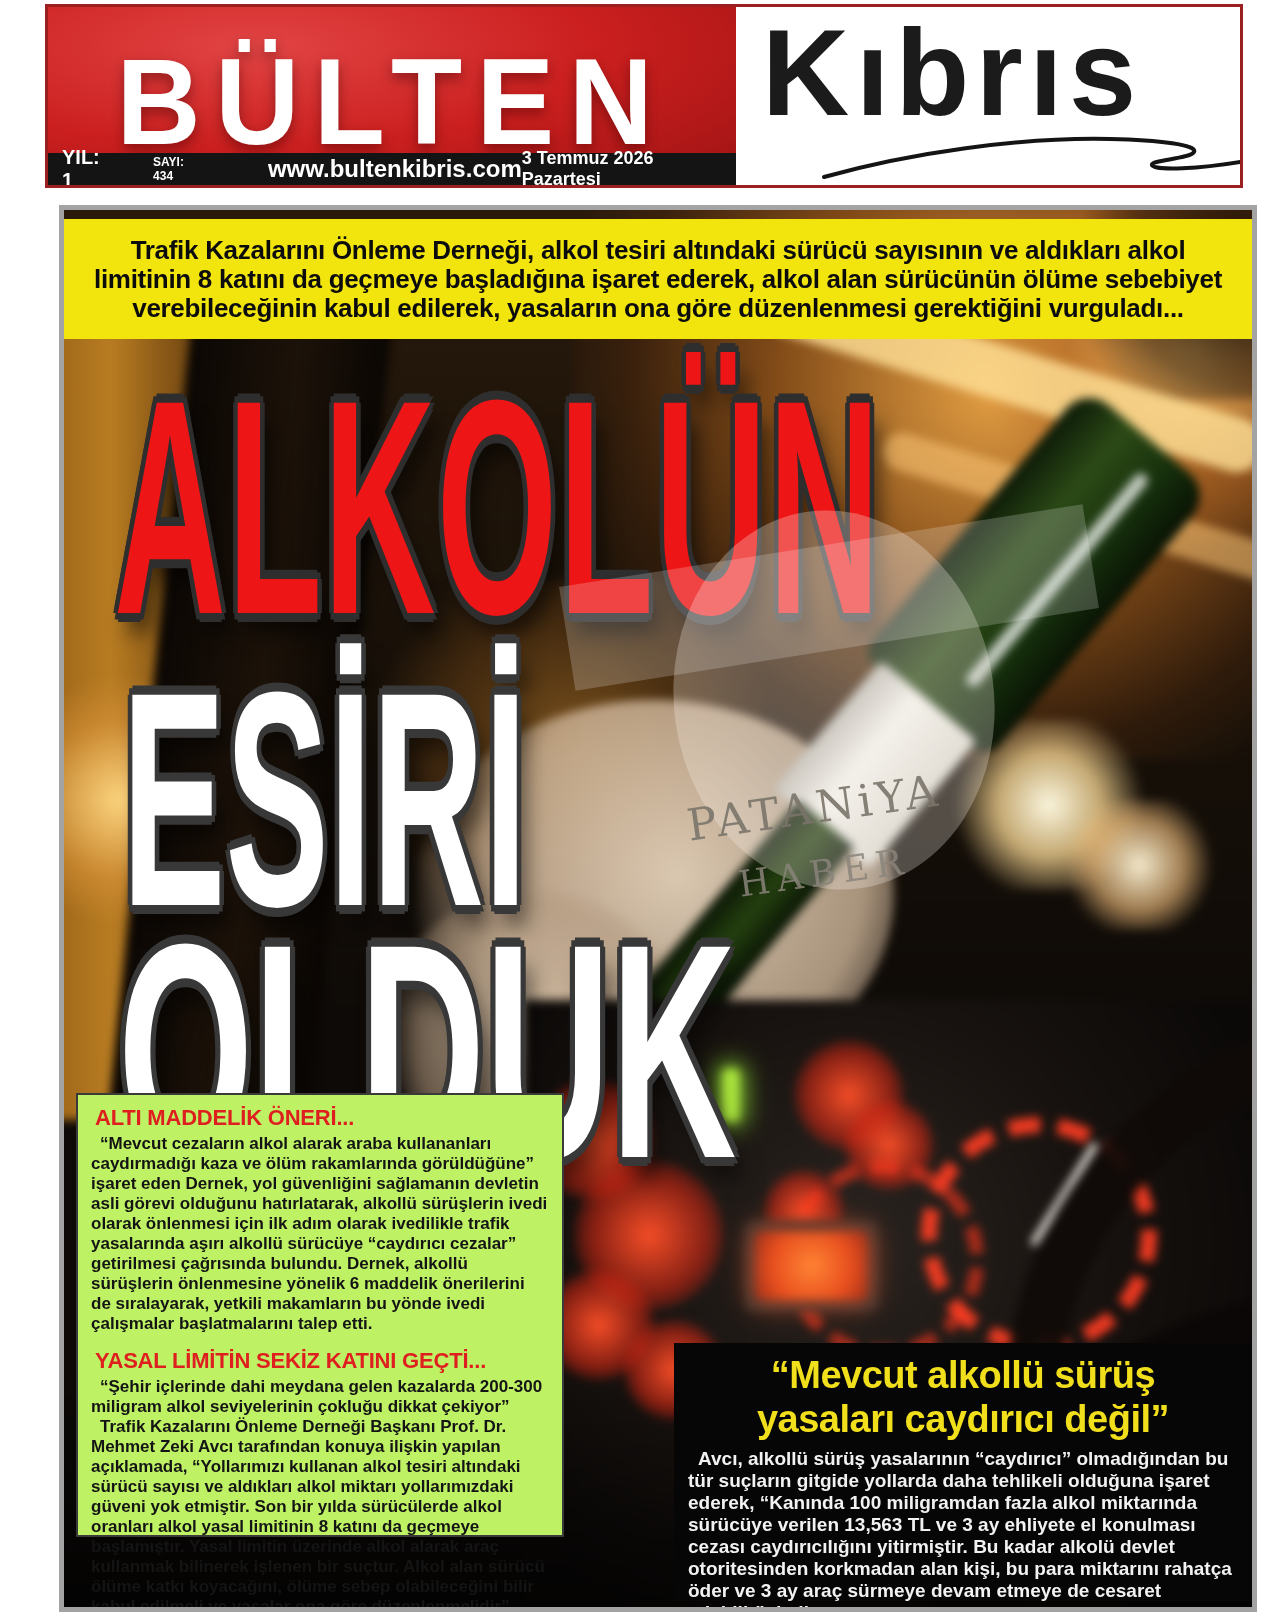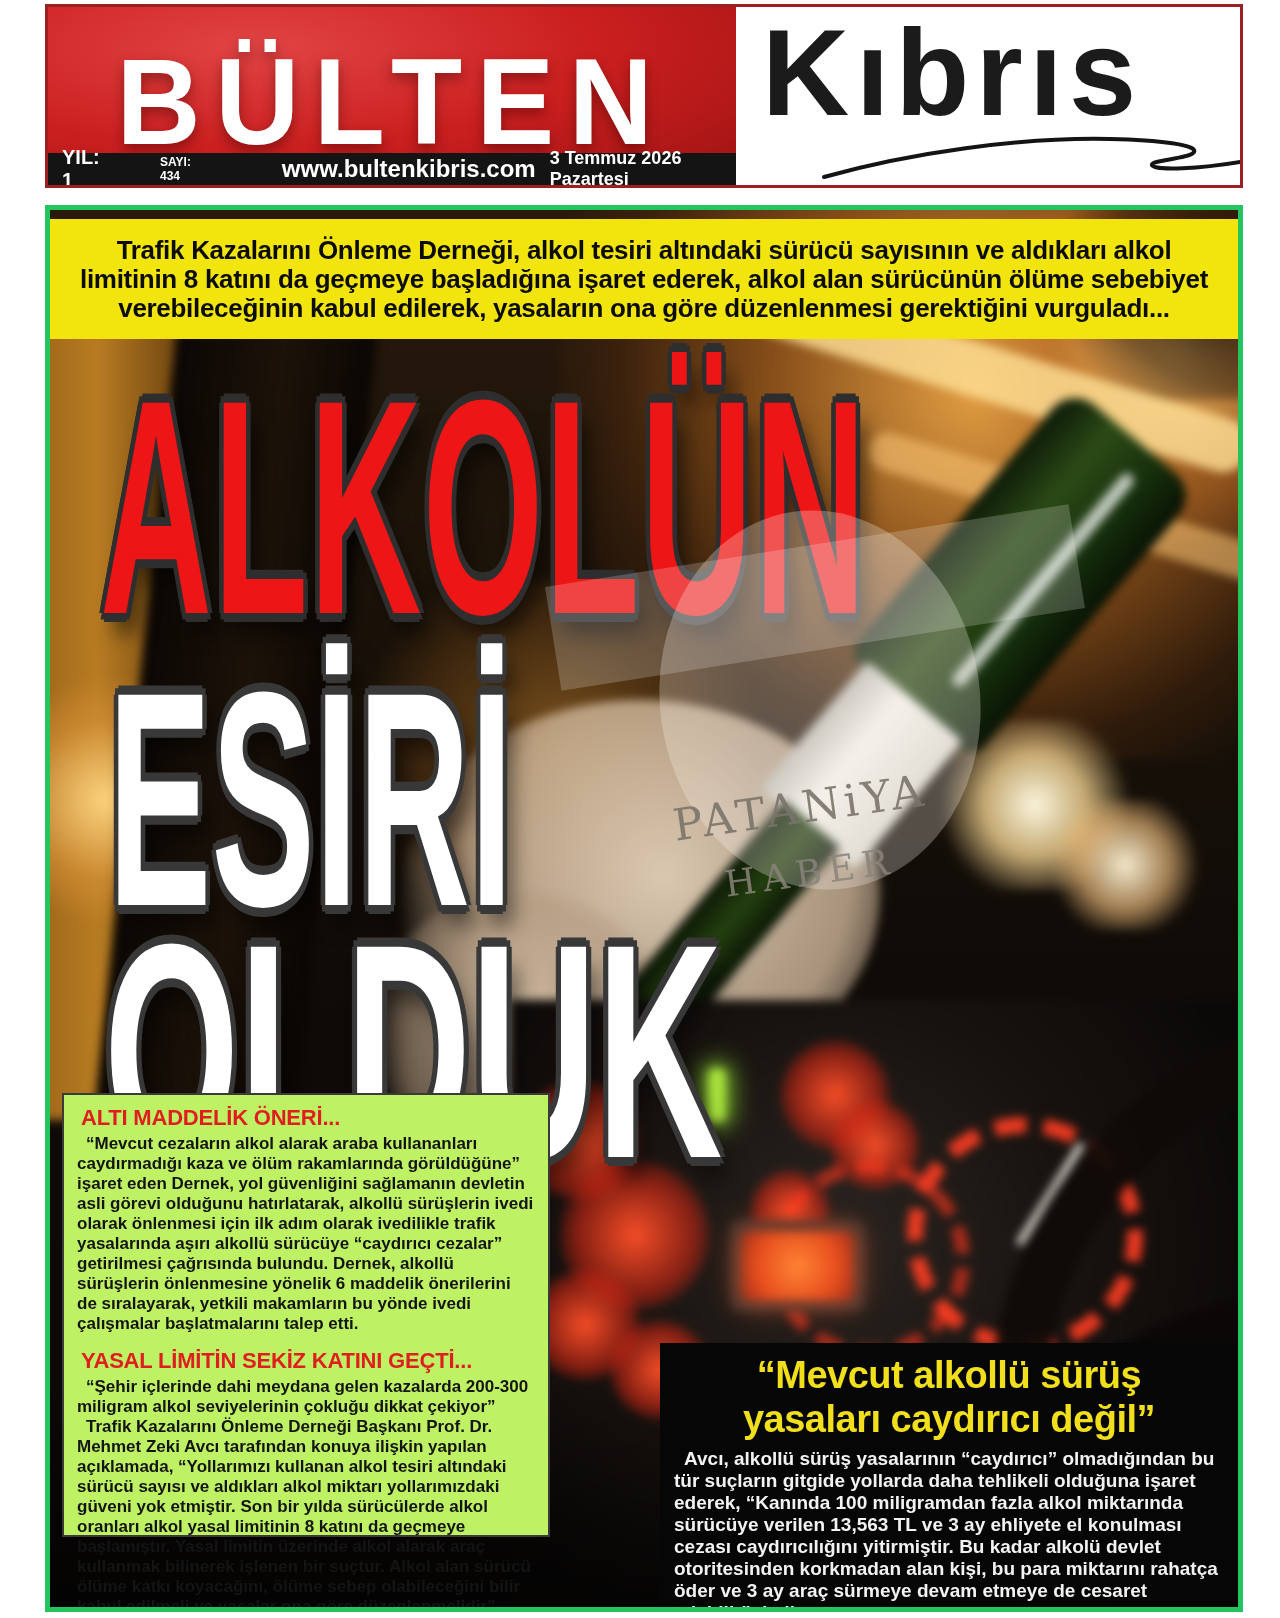--- a/index.html
+++ b/index.html
@@ -17,37 +17,37 @@
     background:radial-gradient(130% 150% at 30% 22%, #e24444 0%, #cb1f1f 38%, #a31414 70%, #750b0b 100%);
   }
   .m-bulten{
     position:absolute;left:0;top:34px;width:688px;text-align:center;
     color:#fff;font-size:112px;font-weight:bold;line-height:1;letter-spacing:14px;
     transform:scale(1.04,1.1);transform-origin:center top;
     text-shadow:0 5px 12px rgba(60,0,0,.45);white-space:nowrap;
   }
   .m-bar{
     position:absolute;left:0;bottom:0;width:688px;height:32px;background:#141414;
-    color:#fff;display:flex;align-items:center;font-weight:bold;box-sizing:border-box;gap:14px;
+    color:#fff;display:flex;align-items:center;font-weight:bold;box-sizing:border-box;
   }
   .m-bar .yil{margin-left:14px;font-size:20px;}
   .m-bar .sayi{margin-left:40px;font-size:12px;}
   .m-bar .web{margin-left:64px;font-size:24px;}
   .m-bar .date{margin-left:auto;margin-right:12px;font-size:18px;}
   .m-white{position:absolute;left:688px;top:0;right:0;bottom:0;background:#fff;}
   .m-kibris{
     position:absolute;left:26px;top:4px;font-size:114px;font-weight:bold;color:#1b1b1b;
     line-height:1;letter-spacing:6px;transform:scale(1.06,1.08);transform-origin:left top;
     white-space:nowrap;
   }
   .m-swoosh{position:absolute;left:84px;bottom:2px;}
   
   #photo{
-    position:absolute;left:45px;top:205px;width:1198px;height:1407px;
-    border:5px solid #22c55e;box-sizing:border-box;background:#0d0a07;overflow:hidden;
+    position:absolute;left:59px;top:205px;width:1198px;height:1407px;
+    border:5px solid #a3a3a3;box-sizing:border-box;background:#0d0a07;overflow:hidden;
   }
   .art{position:absolute;inset:-10px;filter:blur(5px);}
   .lyr{position:absolute;}
   .base{inset:0;background:linear-gradient(180deg,#2a1a0c 0%,#20150a 16%,#171008 36%,#0e0a07 58%,#0a0807 100%);}
   .amber1{left:520px;top:-60px;width:760px;height:620px;
     background:radial-gradient(circle at 55% 40%, rgba(238,166,70,.95) 0%, rgba(196,112,34,.6) 38%, rgba(120,60,18,.25) 65%, transparent 80%);}
   .amber2{left:930px;top:-40px;width:420px;height:380px;
     background:radial-gradient(circle, rgba(255,200,110,.9) 0%, rgba(190,110,40,.5) 45%, transparent 75%);}
   .darkcorner{left:1020px;top:-60px;width:330px;height:260px;
     background:radial-gradient(circle, rgba(20,10,4,.95) 0%, rgba(20,10,4,.5) 55%, transparent 80%);}

